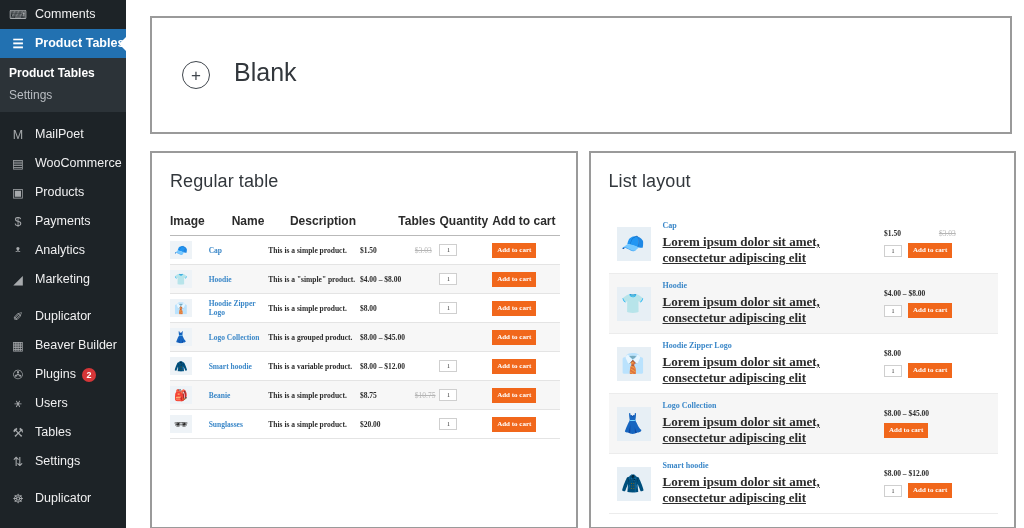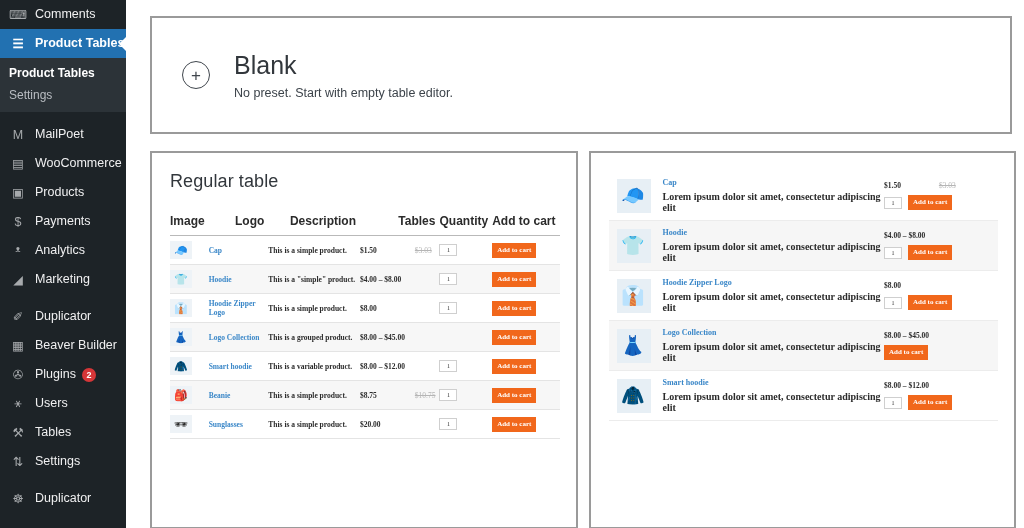--- a/index.html
+++ b/index.html
@@ -187,21 +187,21 @@
     flex: 0 0 34px;
     display: flex; align-items: center; justify-content: center;
     font-size: 19px; line-height: 1;
     margin-right: 12px;
   }
   .list-mid { flex: 1; font-family: "Liberation Serif", serif; }
   .list-name {
     color: #3a87c8; font-size: 8px; font-weight: 700;
     text-decoration: none; display: block; margin-bottom: 4px;
   }
-  .list-desc { font-size: 10px; color: #2b2b2b; font-weight: 700; }
+  .list-desc { font-size: 13px; color: #2b2b2b; font-weight: 700; text-decoration: underline; }
   .list-right {
     width: 106px; flex: 0 0 106px;
     font-family: "Liberation Serif", serif;
   }
   .list-price { font-size: 7.5px; font-weight: 700; color: #2b2b2b; margin-bottom: 5px; }
   .list-actions { display: flex; align-items: center; gap: 6px; }
 </style>
 </head>
 <body>
 
@@ -289,33 +289,32 @@
   <div class="sidebar-edge"></div>
 
   <main class="main">
 
     <div class="card preset-card">
       <div class="plus-circle">
         <span>+</span>
       </div>
       <div>
         <div class="preset-title">Blank</div>
-        <div class="preset-sub">No preset. Start with empty table editor.</div>
       </div>
     </div>
 
     <div class="tables-row">
 
       <section class="card table-card">
         <h2>Regular table</h2>
         <table class="prod">
           <thead>
             <tr id="rt-head">
                 <th class="c-img">Image</th>
-                <th class="c-name">Logo</th>
+                <th class="c-name">Name</th>
                 <th class="c-desc">Description</th>
                 <th class="c-price">Tables</th>
                 <th class="c-qty">Quantity</th>
                 <th class="c-cart">Add to cart</th>
               </tr>
           </thead>
           <tbody id="rt-body">
               <tr>
                 <td class="c-img">
                   <div class="thumb">🧢</div>
@@ -396,20 +395,21 @@
                 <td class="c-qty">
                   <div class="qty-box">1</div>
                 </td>
                 <td class="c-cart"><button class="btn-cart">Add to cart</button></td>
               </tr>
             </tbody>
         </table>
       </section>
 
       <section class="card table-card">
+        <h2>List layout</h2>
         <div id="ll-body">
             <div class="list-row">
               <div class="list-thumb">🧢</div>
               <div class="list-mid">
                 <a class="list-name" href="#">Cap</a>
                 <div class="list-desc">Lorem ipsum dolor sit amet, consectetur adipiscing elit</div>
               </div>
               <div class="list-right">
                 <div class="list-price"><span>$1.50</span><span class="price-del">$3.03</span></div>
                 <div class="list-actions">

